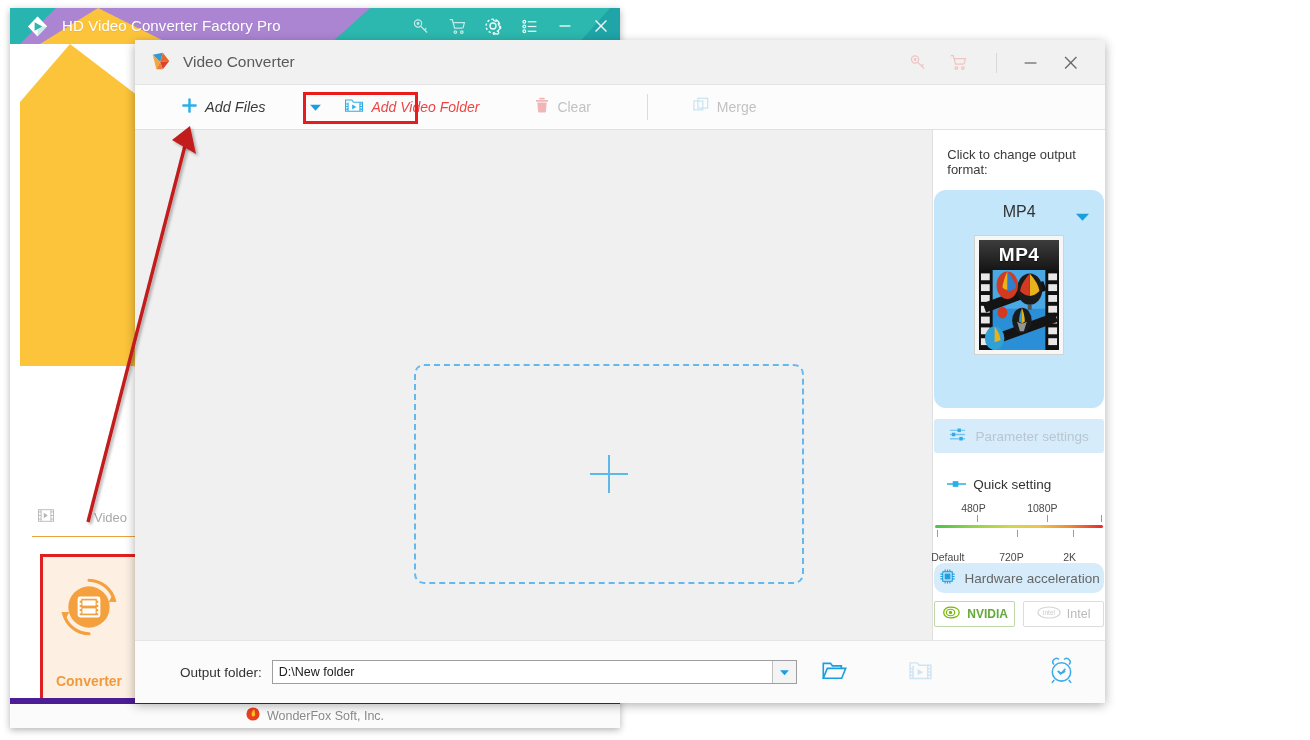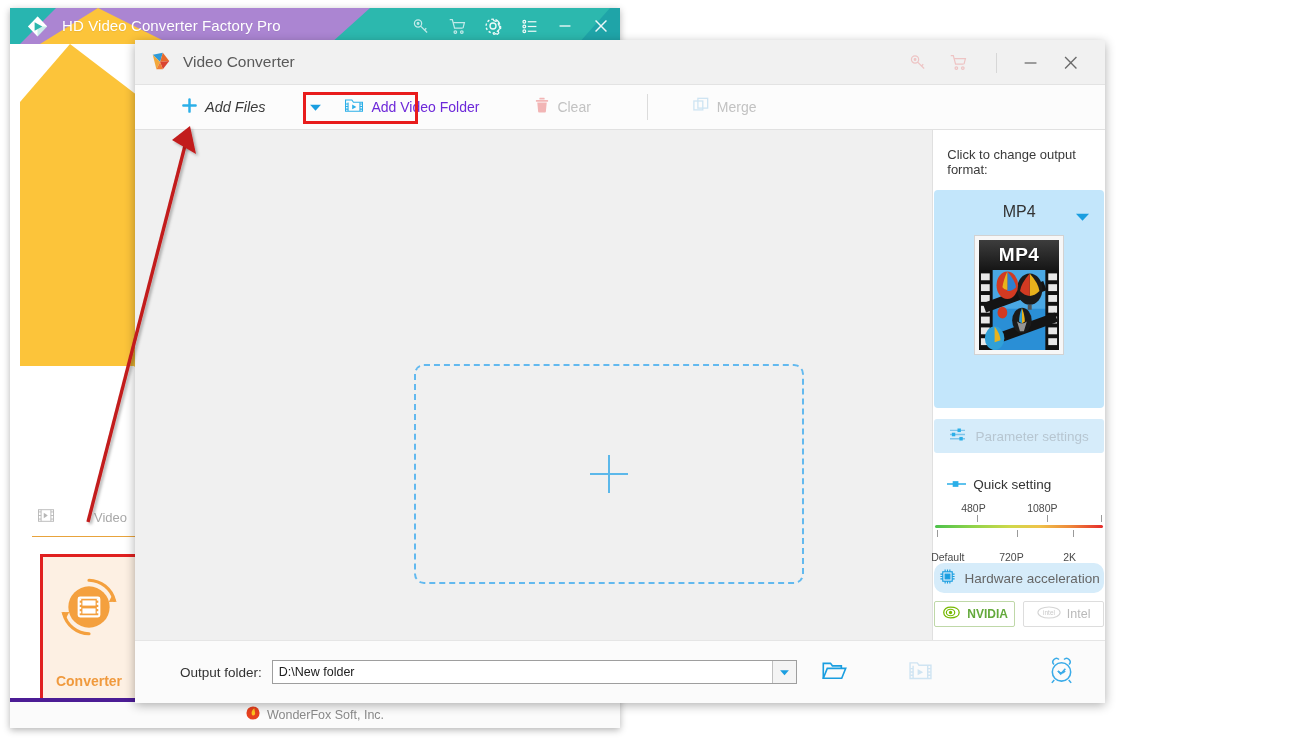--- a/index.html
+++ b/index.html
@@ -75,21 +75,21 @@
     position: absolute; left: 30px; top: 510px; width: 98px; height: 150px;
     background: #fdf0e3; border: 3px solid #e02020;
   }
   .bg-conv-inner { position: relative; width: 100%; height: 100%; }
   .bg-conv-label {
     position: absolute; left: 0; right: 0; bottom: 12px; text-align: center;
     color: #f09a3e; font-size: 14px; font-weight: bold;
   }
   .bg-statusbar {
     position: absolute; left: 0; bottom: 0; width: 610px; height: 30px;
-    background: #fbfbfb; border-top: 4px solid #4c1d95;
+    background: #fbfbfb; border-top: 6px solid #4c1d95;
     display: flex; align-items: center; justify-content: center; gap: 7px;
   }
   .bg-statusbar .txt { color: #8a8a8a; font-size: 12.5px; }
 
   
   .mainwin {
     position: absolute; left: 135px; top: 40px; width: 970px; height: 662px;
     background: #f2f2f2;
     box-shadow: 0 3px 10px rgba(0,0,0,0.32);
   }
@@ -113,21 +113,21 @@
     padding: 3px 14px; cursor: pointer; font-style: italic;
   }
   .tb-addfiles .lbl { font-size: 14.5px; color: #3a3a3a; }
   .tb-hl {
     position: absolute; left: 168px; top: 7px; width: 115px; height: 32px;
     border: 3px solid #e81c1c; pointer-events: none;
   }
   .tb-caret { margin-left: 30px; cursor: pointer; display: flex; align-items: center; }
   .tb-item { display: flex; align-items: center; gap: 8px; cursor: pointer; }
   .tb-addfolder { margin-left: 23px; }
-  .tb-addfolder .lbl { font-size: 14px; color: #6d28d9; }
+  .tb-addfolder .lbl { font-size: 14px; color: #ef4444; font-style: italic; }
   .tb-clear { margin-left: 56px; }
   .tb-clear .lbl { font-size: 14px; color: #c2c2c2; }
   .tb-vsep { width: 1px; height: 26px; background: #dcdcdc; margin-left: 56px; }
   .tb-merge { margin-left: 45px; }
   .tb-merge .lbl { font-size: 14px; color: #c2c2c2; }
 
   
   .mw-body { position: relative; height: 510px; display: flex; }
   .mw-filearea {
     position: relative; width: 962px; height: 510px;
@@ -144,21 +144,21 @@
   .drophint {
     position: absolute; left: 0; right: 0; top: 520px; text-align: center;
     font-size: 14px; color: #4a4a4a;
   }
 
   
   .mw-right { position: relative; width: 207px; height: 510px; background: #ffffff; }
   .rp-caption { margin: 17px 0 0 14px; font-size: 13px; color: #3a3a3a; }
   .rp-format {
     position: relative; margin: 13px auto 0 auto; width: 170px; height: 218px;
-    background: #c3e6fb; border-radius: 4px;
+    background: #c3e6fb; border-radius: 12px;
   }
   .rp-format-name {
     position: absolute; left: 0; right: 0; top: 13px; text-align: center;
     font-size: 16px; color: #333333;
   }
   .rp-format-caret { position: absolute; right: 14px; top: 18px; cursor: pointer; }
   .rp-thumb {
     position: absolute; left: 40px; top: 45px; width: 90px; height: 120px;
     background: #f7f7f7; border: 1px solid #d2d2d2; padding: 4px;
   }

